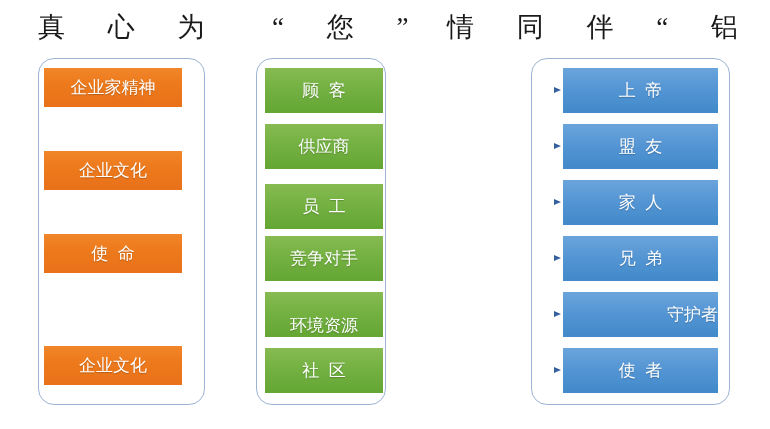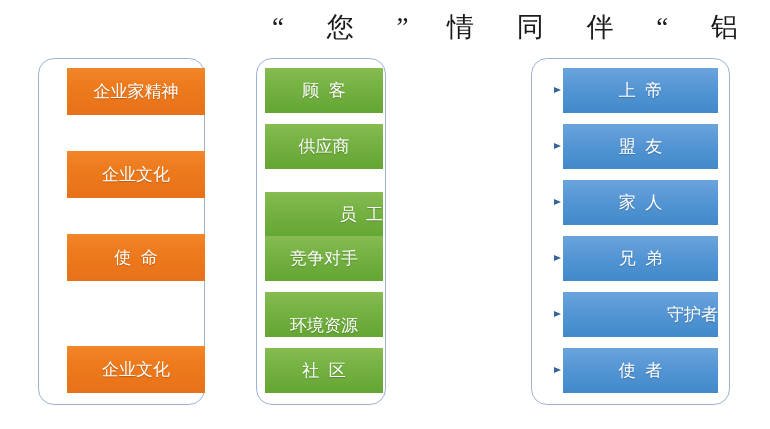--- a/index.html
+++ b/index.html
@@ -56,23 +56,23 @@
     align-items: center;
     justify-content: center;
     color: #ffffff;
     font-size: 17px;
     white-space: pre;
     text-shadow: 0 1px 1px rgba(0,0,0,0.22);
     font-family: "Liberation Sans", "DejaVu Sans", sans-serif;
   }
 
   .box-orange {
-    left: 67px;
+    left: 44px;
     width: 138px;
-    height: 47px;
+    height: 39px;
     background: linear-gradient(to bottom, #f1862a 0%, #ed7a1c 40%, #e8711a 100%);
   }
   .box-green {
     left: 265px;
     width: 118px;
     height: 45px;
     background: linear-gradient(to bottom, #86bb52 0%, #74b142 45%, #64a634 100%);
   }
   .box-blue {
     left: 563px;
@@ -88,20 +88,21 @@
     top: 0;
     width: 770px;
     height: 429px;
     pointer-events: none;
   }
 </style>
 </head>
 <body>
 
 <div id="title-row">
+  <span class="title-seg" id="title-part-1">真 心 为</span>
   <span class="title-seg" id="title-part-2">“ 您 ”</span>
   <span class="title-seg" id="title-part-3">情 同 伴 “ 铝 ”</span>
 </div>
 
 <div class="panel" id="panel-left"></div>
 <div class="panel" id="panel-middle"></div>
 <div class="panel" id="panel-right"></div>
 
 <svg id="connectors" viewBox="0 0 770 429" width="770" height="429">
   <defs>
@@ -126,21 +127,21 @@
 
 <div id="left-boxes">
     <div class="box box-orange" style="top: 68px;"><span>企业家精神</span></div>
     <div class="box box-orange" style="top: 151px;"><span>企业文化</span></div>
     <div class="box box-orange" style="top: 234px;"><span>使  命</span></div>
     <div class="box box-orange" style="top: 346px;"><span>企业文化</span></div>
   </div>
 <div id="middle-boxes">
     <div class="box box-green" style="top: 68px;"><span>顾  客</span></div>
     <div class="box box-green" style="top: 124px;"><span>供应商</span></div>
-    <div class="box box-green" style="top: 192px; justify-content: flex-end;"><span>员  工</span></div>
+    <div class="box box-green" style="top: 184px;"><span>员  工</span></div>
     <div class="box box-green" style="top: 236px;"><span>竞争对手</span></div>
     <div class="box box-green" style="top: 292px; align-items: flex-end;"><span>环境资源</span></div>
     <div class="box box-green" style="top: 348px;"><span>社  区</span></div>
   </div>
 <div id="right-boxes">
     <div class="box box-blue" style="top: 68px; text-align: center;"><span>上  帝</span></div>
     <div class="box box-blue" style="top: 124px; text-align: center;"><span>盟  友</span></div>
     <div class="box box-blue" style="top: 180px;"><span>家  人</span></div>
     <div class="box box-blue" style="top: 236px;"><span>兄  弟</span></div>
     <div class="box box-blue" style="top: 292px; justify-content: flex-end;"><span>守护者</span></div>

